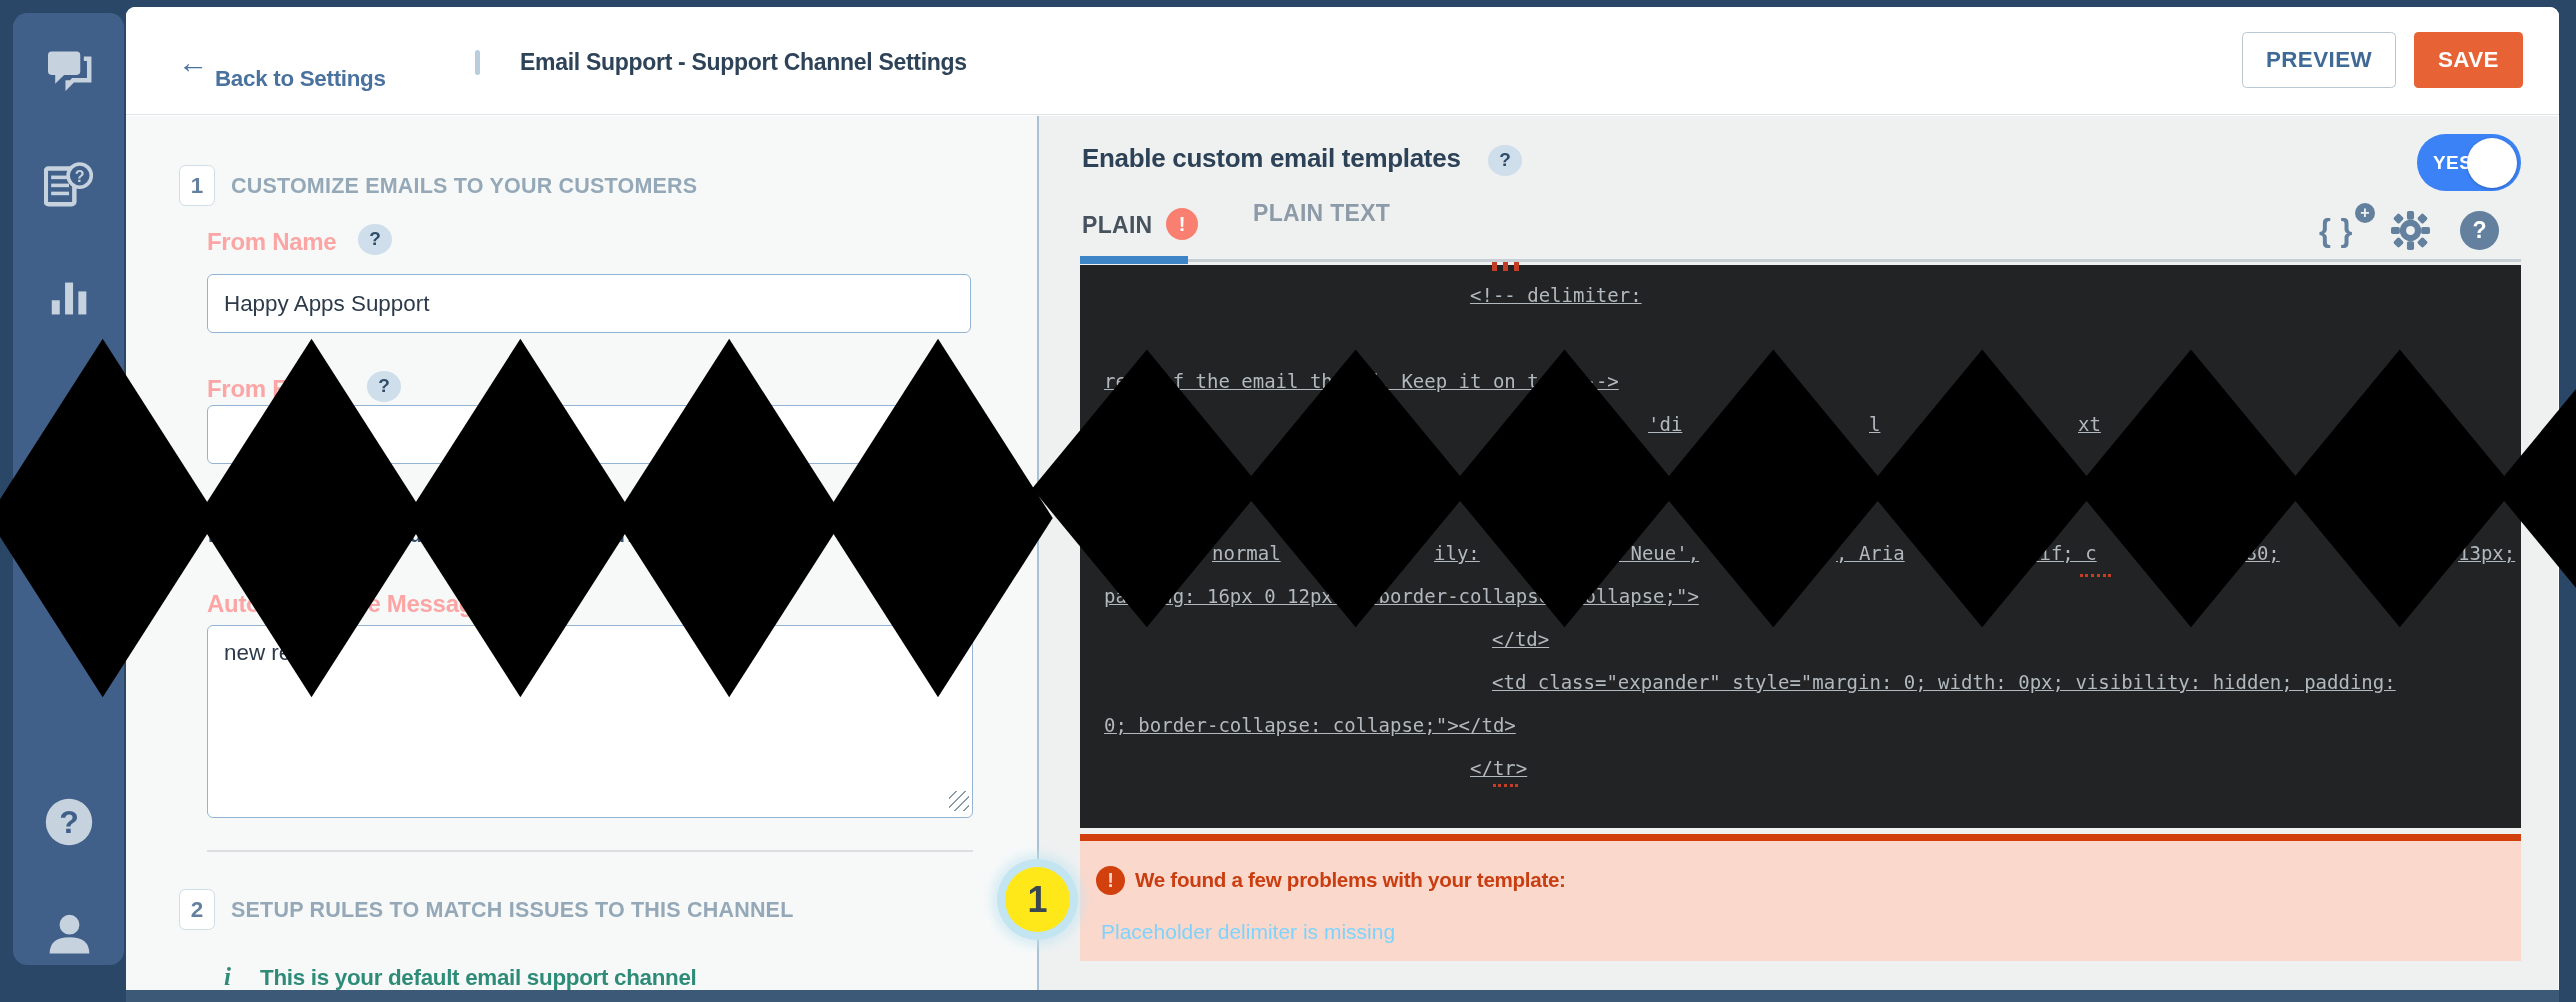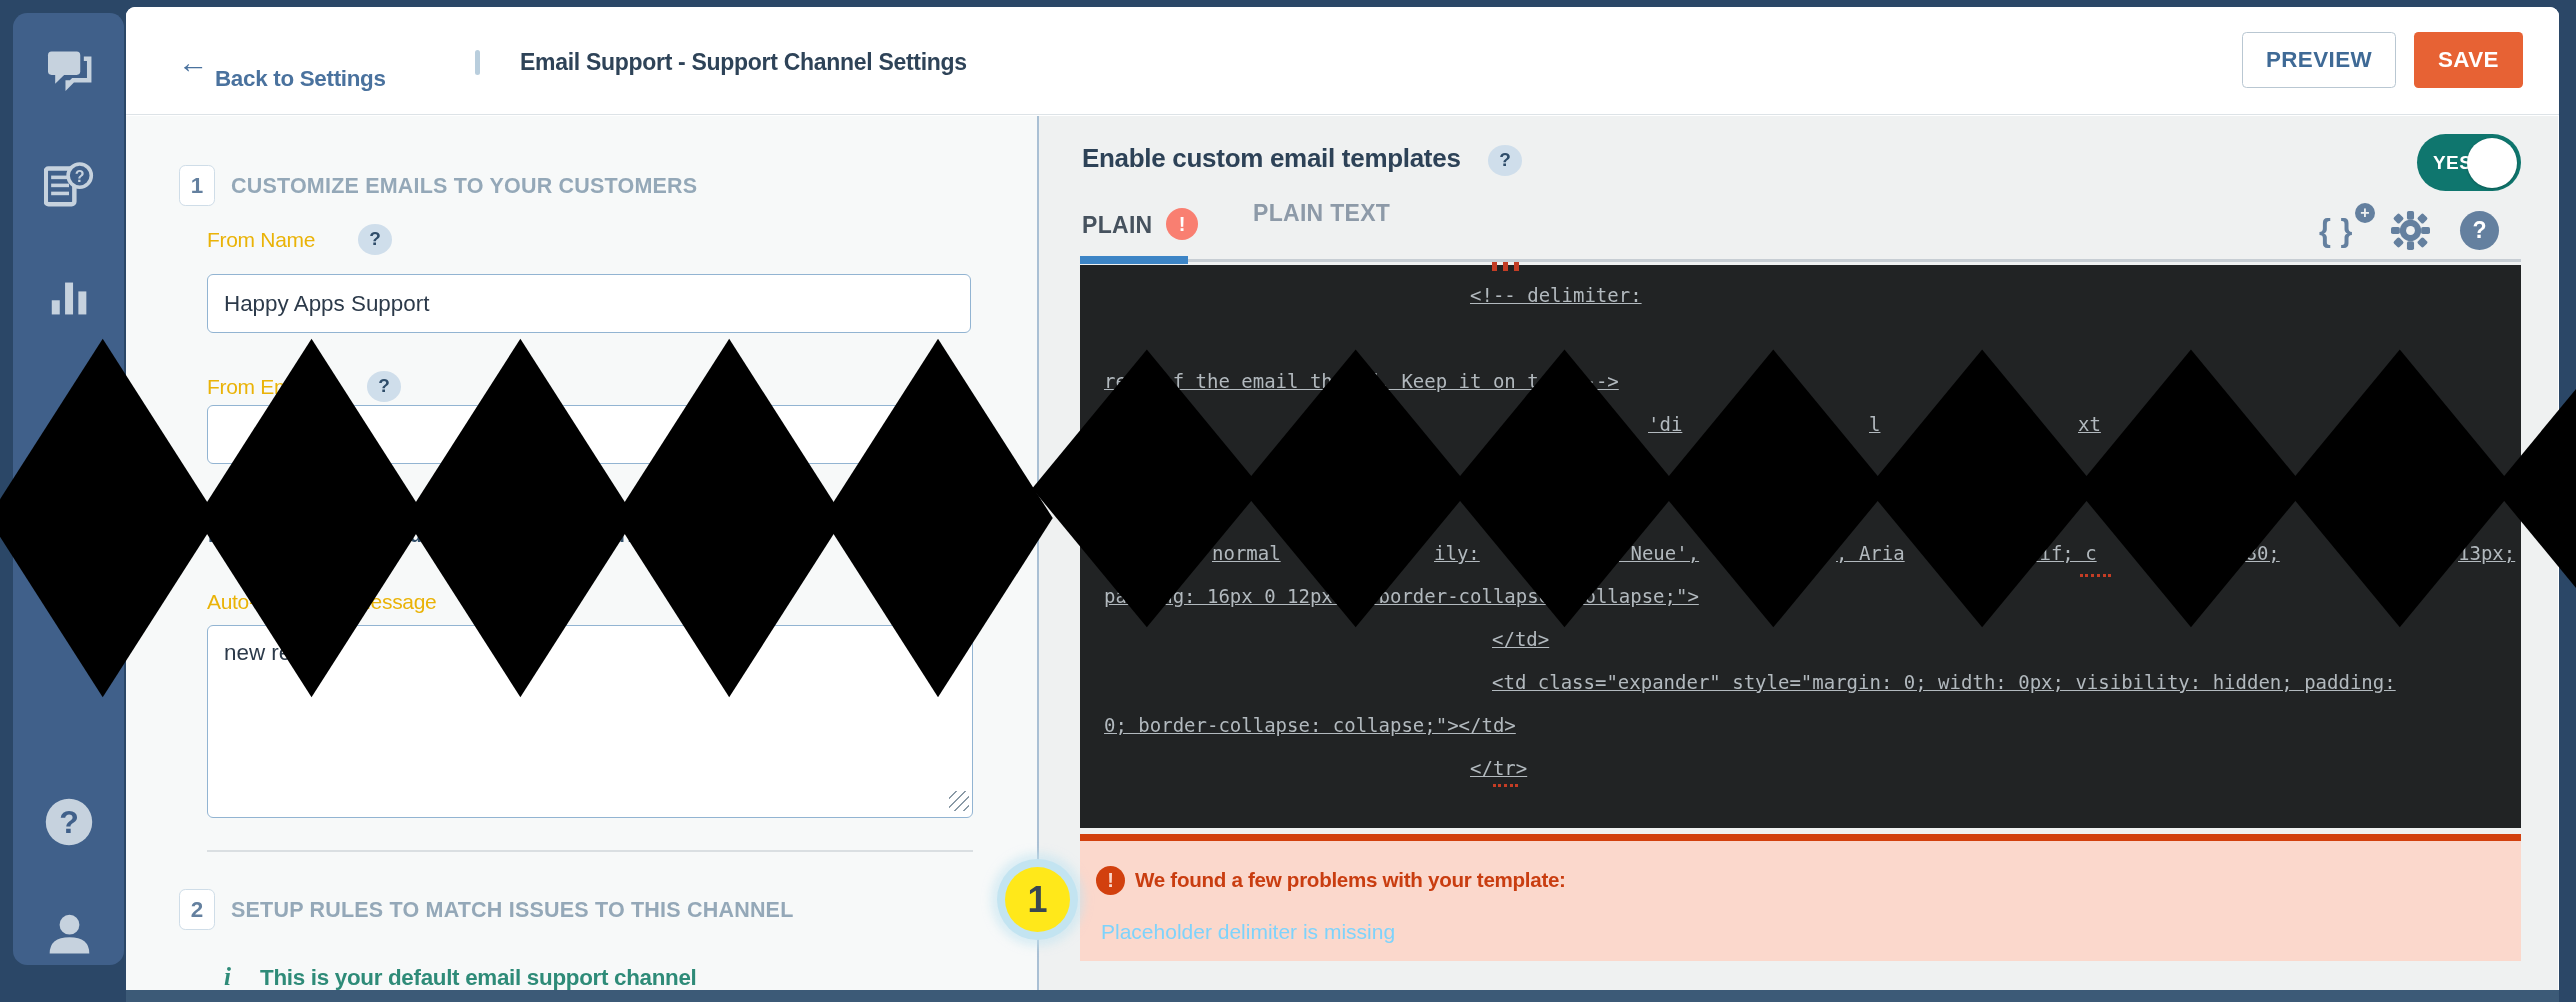--- a/index.html
+++ b/index.html
@@ -23,40 +23,40 @@
   #save-btn{left:2414px;top:32px;width:109px;height:56px;background:#e76234;border:none;border-radius:4.5px;
       color:#fff;font-size:22.4px;font-weight:bold;display:flex;align-items:center;justify-content:center;letter-spacing:0.4px;}
   
   #left-panel{left:126px;top:116px;width:912px;height:887px;background:#f7f9f9;}
   #right-panel{left:1039px;top:116px;width:1519px;height:887px;background:#eff1f1;}
   #panel-divider{left:1037px;top:116px;width:1.8px;height:887px;background:#aac0d4;}
   
   .sec-num{width:34px;height:39px;background:#fff;border:1.8px solid #cfdde8;border-radius:6.3px;
       color:#64809f;font-size:22.4px;font-weight:bold;display:flex;align-items:center;justify-content:center;}
   .sec-title{font-size:21.5px;font-weight:bold;color:#94a8b8;letter-spacing:0.2px;}
-  .fld-label{font-size:21px;font-weight:normal;color:#eab308;letter-spacing:-0.3px;}
+  .fld-label{font-size:24px;font-weight:bold;color:#fca5a5;letter-spacing:-0.3px;}
   .help-badge{width:34px;height:30.5px;background:#cfdeeb;border-radius:50%;color:#2f4d6a;
       font-size:19px;font-weight:bold;display:flex;align-items:center;justify-content:center;}
   .inp{background:#fff;border:1.8px solid #92b4d2;border-radius:6px;font-size:22.4px;color:#2c3a4a;
       font-family:"Liberation Sans",sans-serif;padding:0 16px;box-sizing:border-box;}
   #from-name-input{left:207px;top:274px;width:764px;height:59px;}
   #from-email-input{left:207px;top:405px;width:764px;height:59px;}
   .helper-frag{top:523px;font-size:21.5px;font-weight:bold;color:#33506b;}
   #auto-textarea{left:207px;top:625px;width:766px;height:193px;padding:12.6px 16px;resize:none;line-height:1.25;}
   #resize-grip{left:949px;top:791px;width:20px;height:20px;
       background:repeating-linear-gradient(135deg,transparent 0 4.5px,#8a9aa6 4.5px 6.3px);}
   #left-divider{left:207px;top:850px;width:766px;height:1.8px;background:#dadfe2;}
   #info-icon{left:224px;top:963px;font-family:"Liberation Serif",serif;font-style:italic;font-weight:bold;
       font-size:25px;color:#2e8b78;}
   #info-text{left:260px;top:965px;font-size:22.4px;font-weight:bold;color:#2e8b78;letter-spacing:-0.3px;}
   #bottom-bar{left:126px;top:990px;width:2433px;height:12.6px;background:#3c5a77;}
   
   #rp-title{left:1082px;top:143px;font-size:26px;font-weight:bold;color:#2d4257;letter-spacing:-0.3px;}
   #rp-help{left:1488px;top:145px;}
-  #toggle{left:2417px;top:134px;width:104px;height:57px;border-radius:29px;background:#0f766e;}
+  #toggle{left:2417px;top:134px;width:104px;height:57px;border-radius:29px;background:#3b82f6;}
   #toggle-label{left:2433px;top:152px;font-size:19px;font-weight:bold;color:#fff;letter-spacing:0.4px;}
   .tab{font-size:23px;font-weight:bold;letter-spacing:0.3px;}
   #tab-html{left:1082px;top:212px;color:#46525e;}
   #tab-error-badge{left:1166px;top:208px;width:32px;height:32px;border-radius:50%;background:#f97f71;
       color:#fff;font-size:20px;font-weight:bold;display:flex;align-items:center;justify-content:center;}
   #tab-plain{left:1253px;top:200px;color:#8d9aa8;text-align:right;}
   #tab-underline-active{left:1080px;top:256px;width:108px;height:8px;background:#3d85c6;}
   #tab-underline-rest{left:1188px;top:259px;width:1333px;height:2.7px;background:#c7ced4;}
   .tool-icon{top:209px;width:43px;height:43px;display:flex;align-items:center;justify-content:center;}
   #icon-braces{left:2315px;color:#64809f;font-size:30.5px;font-weight:bold;letter-spacing:1.8px;}

